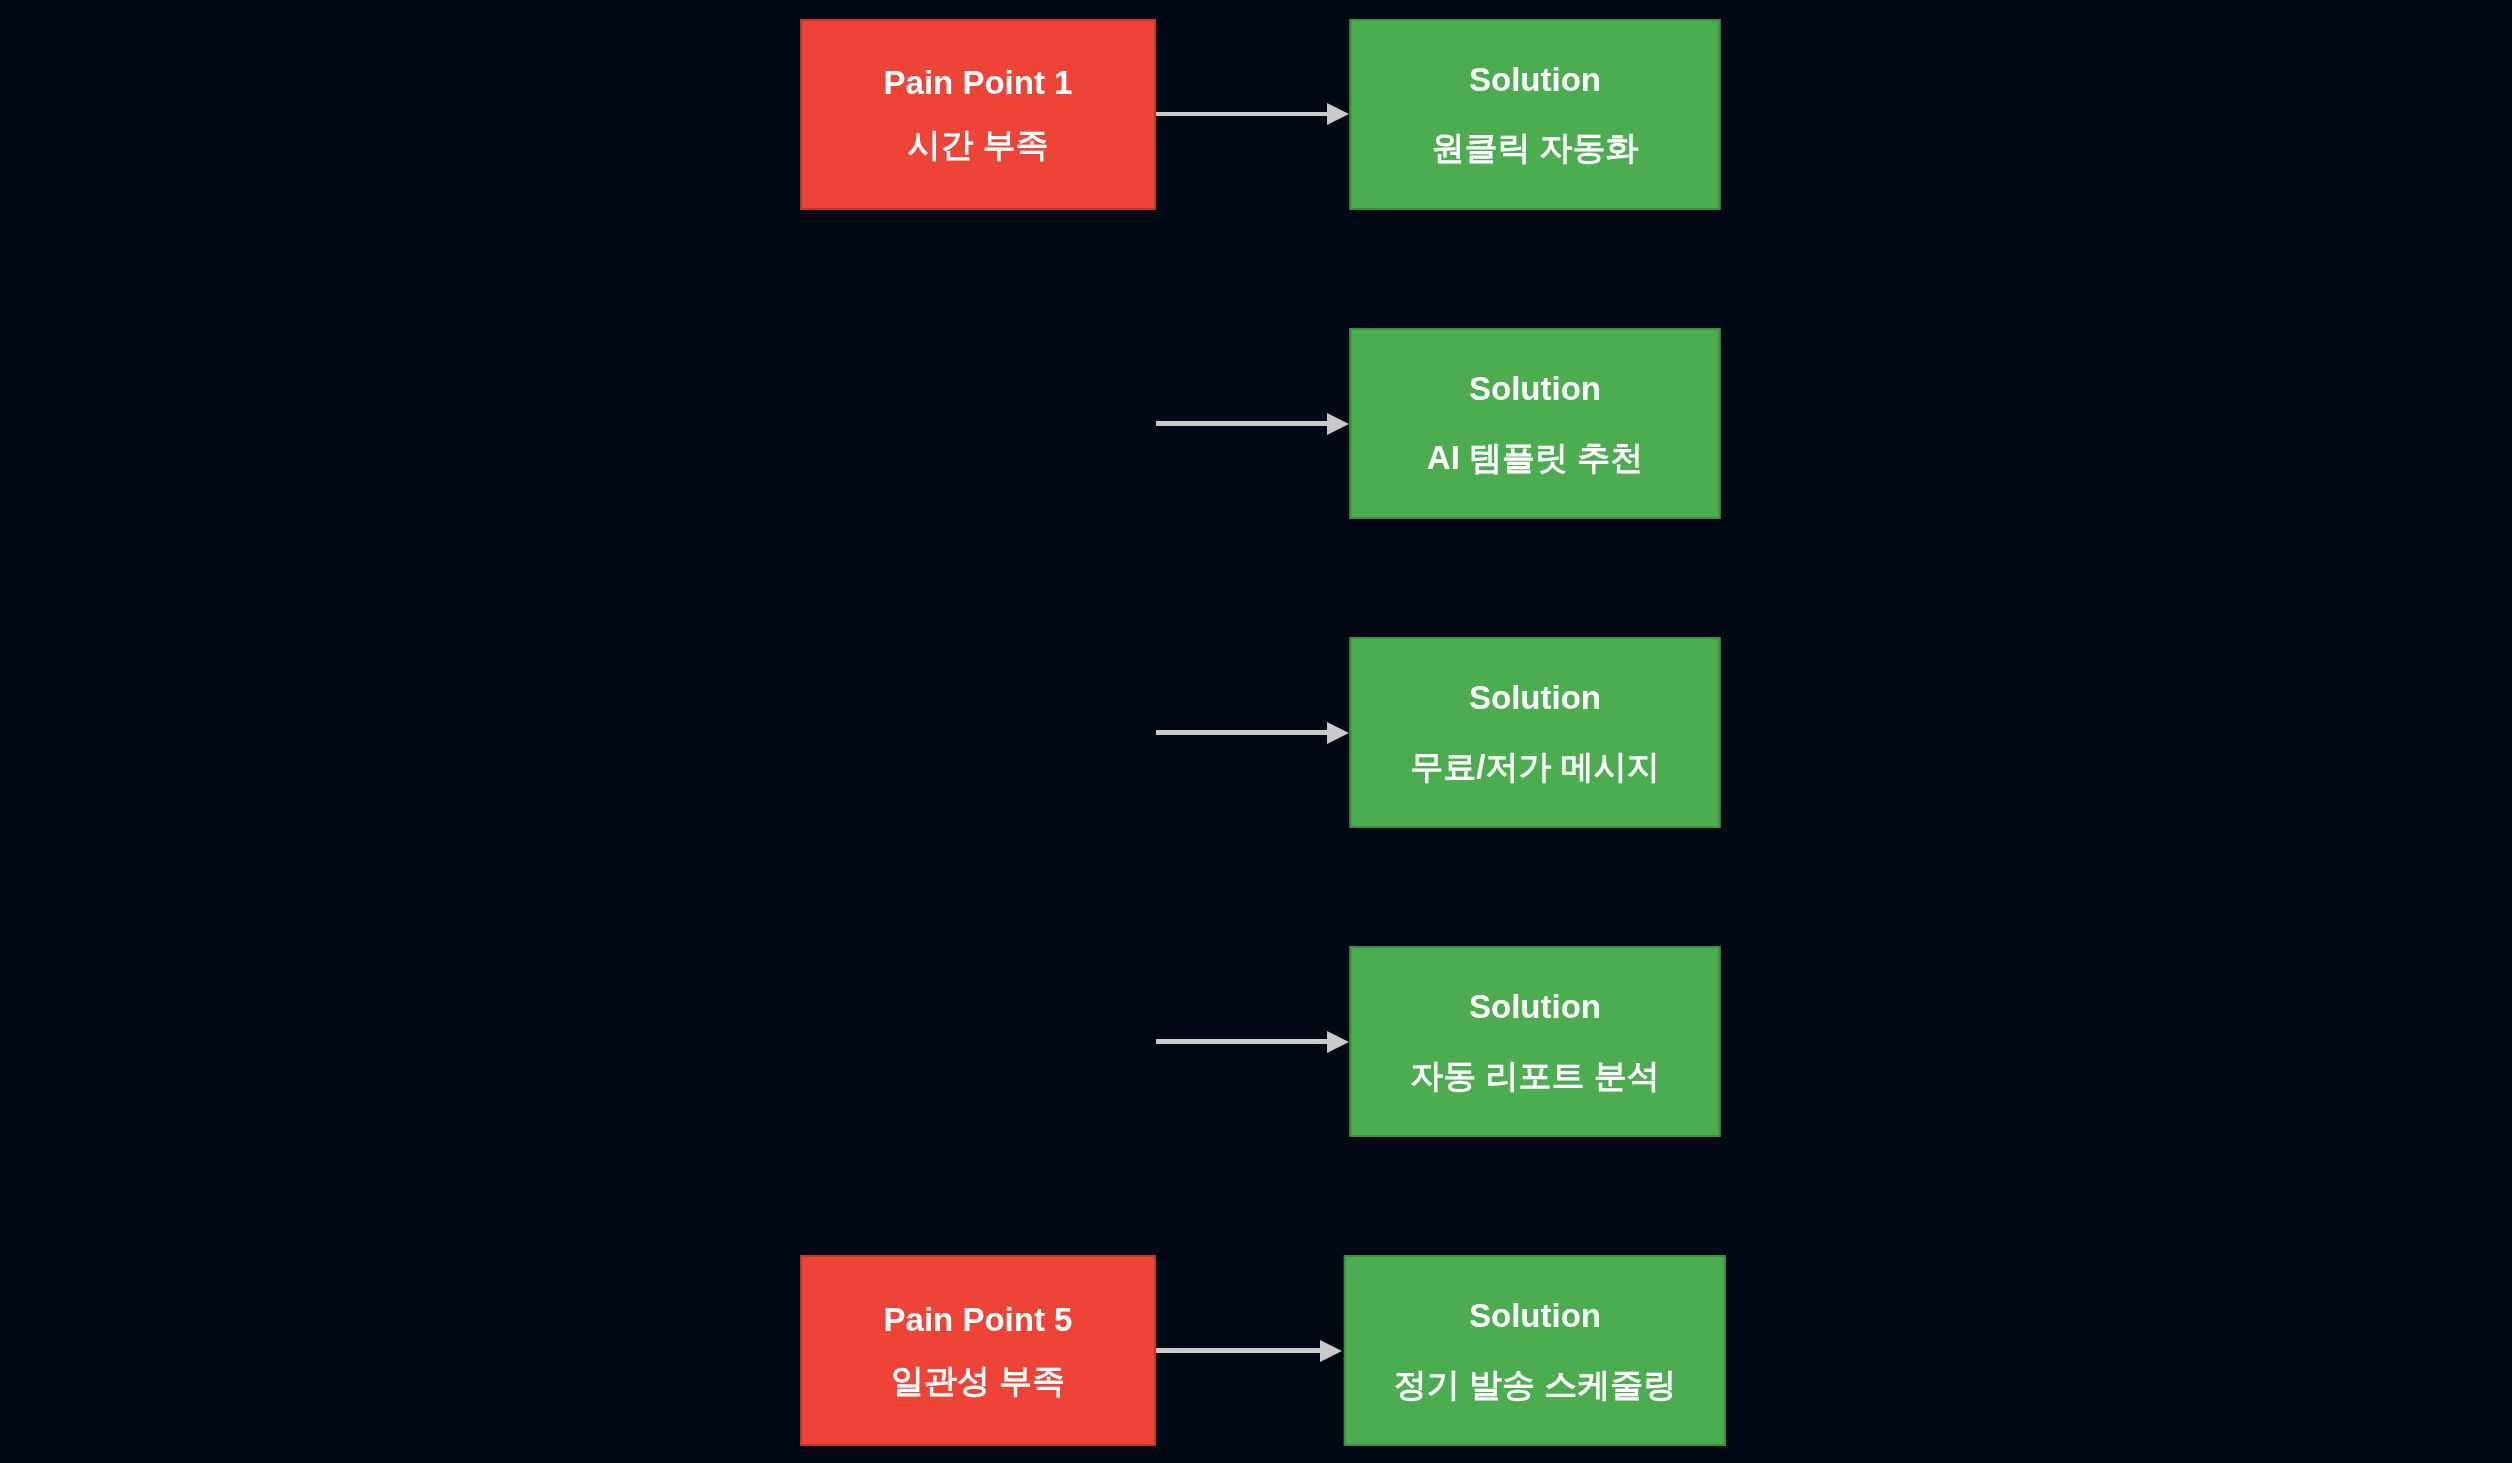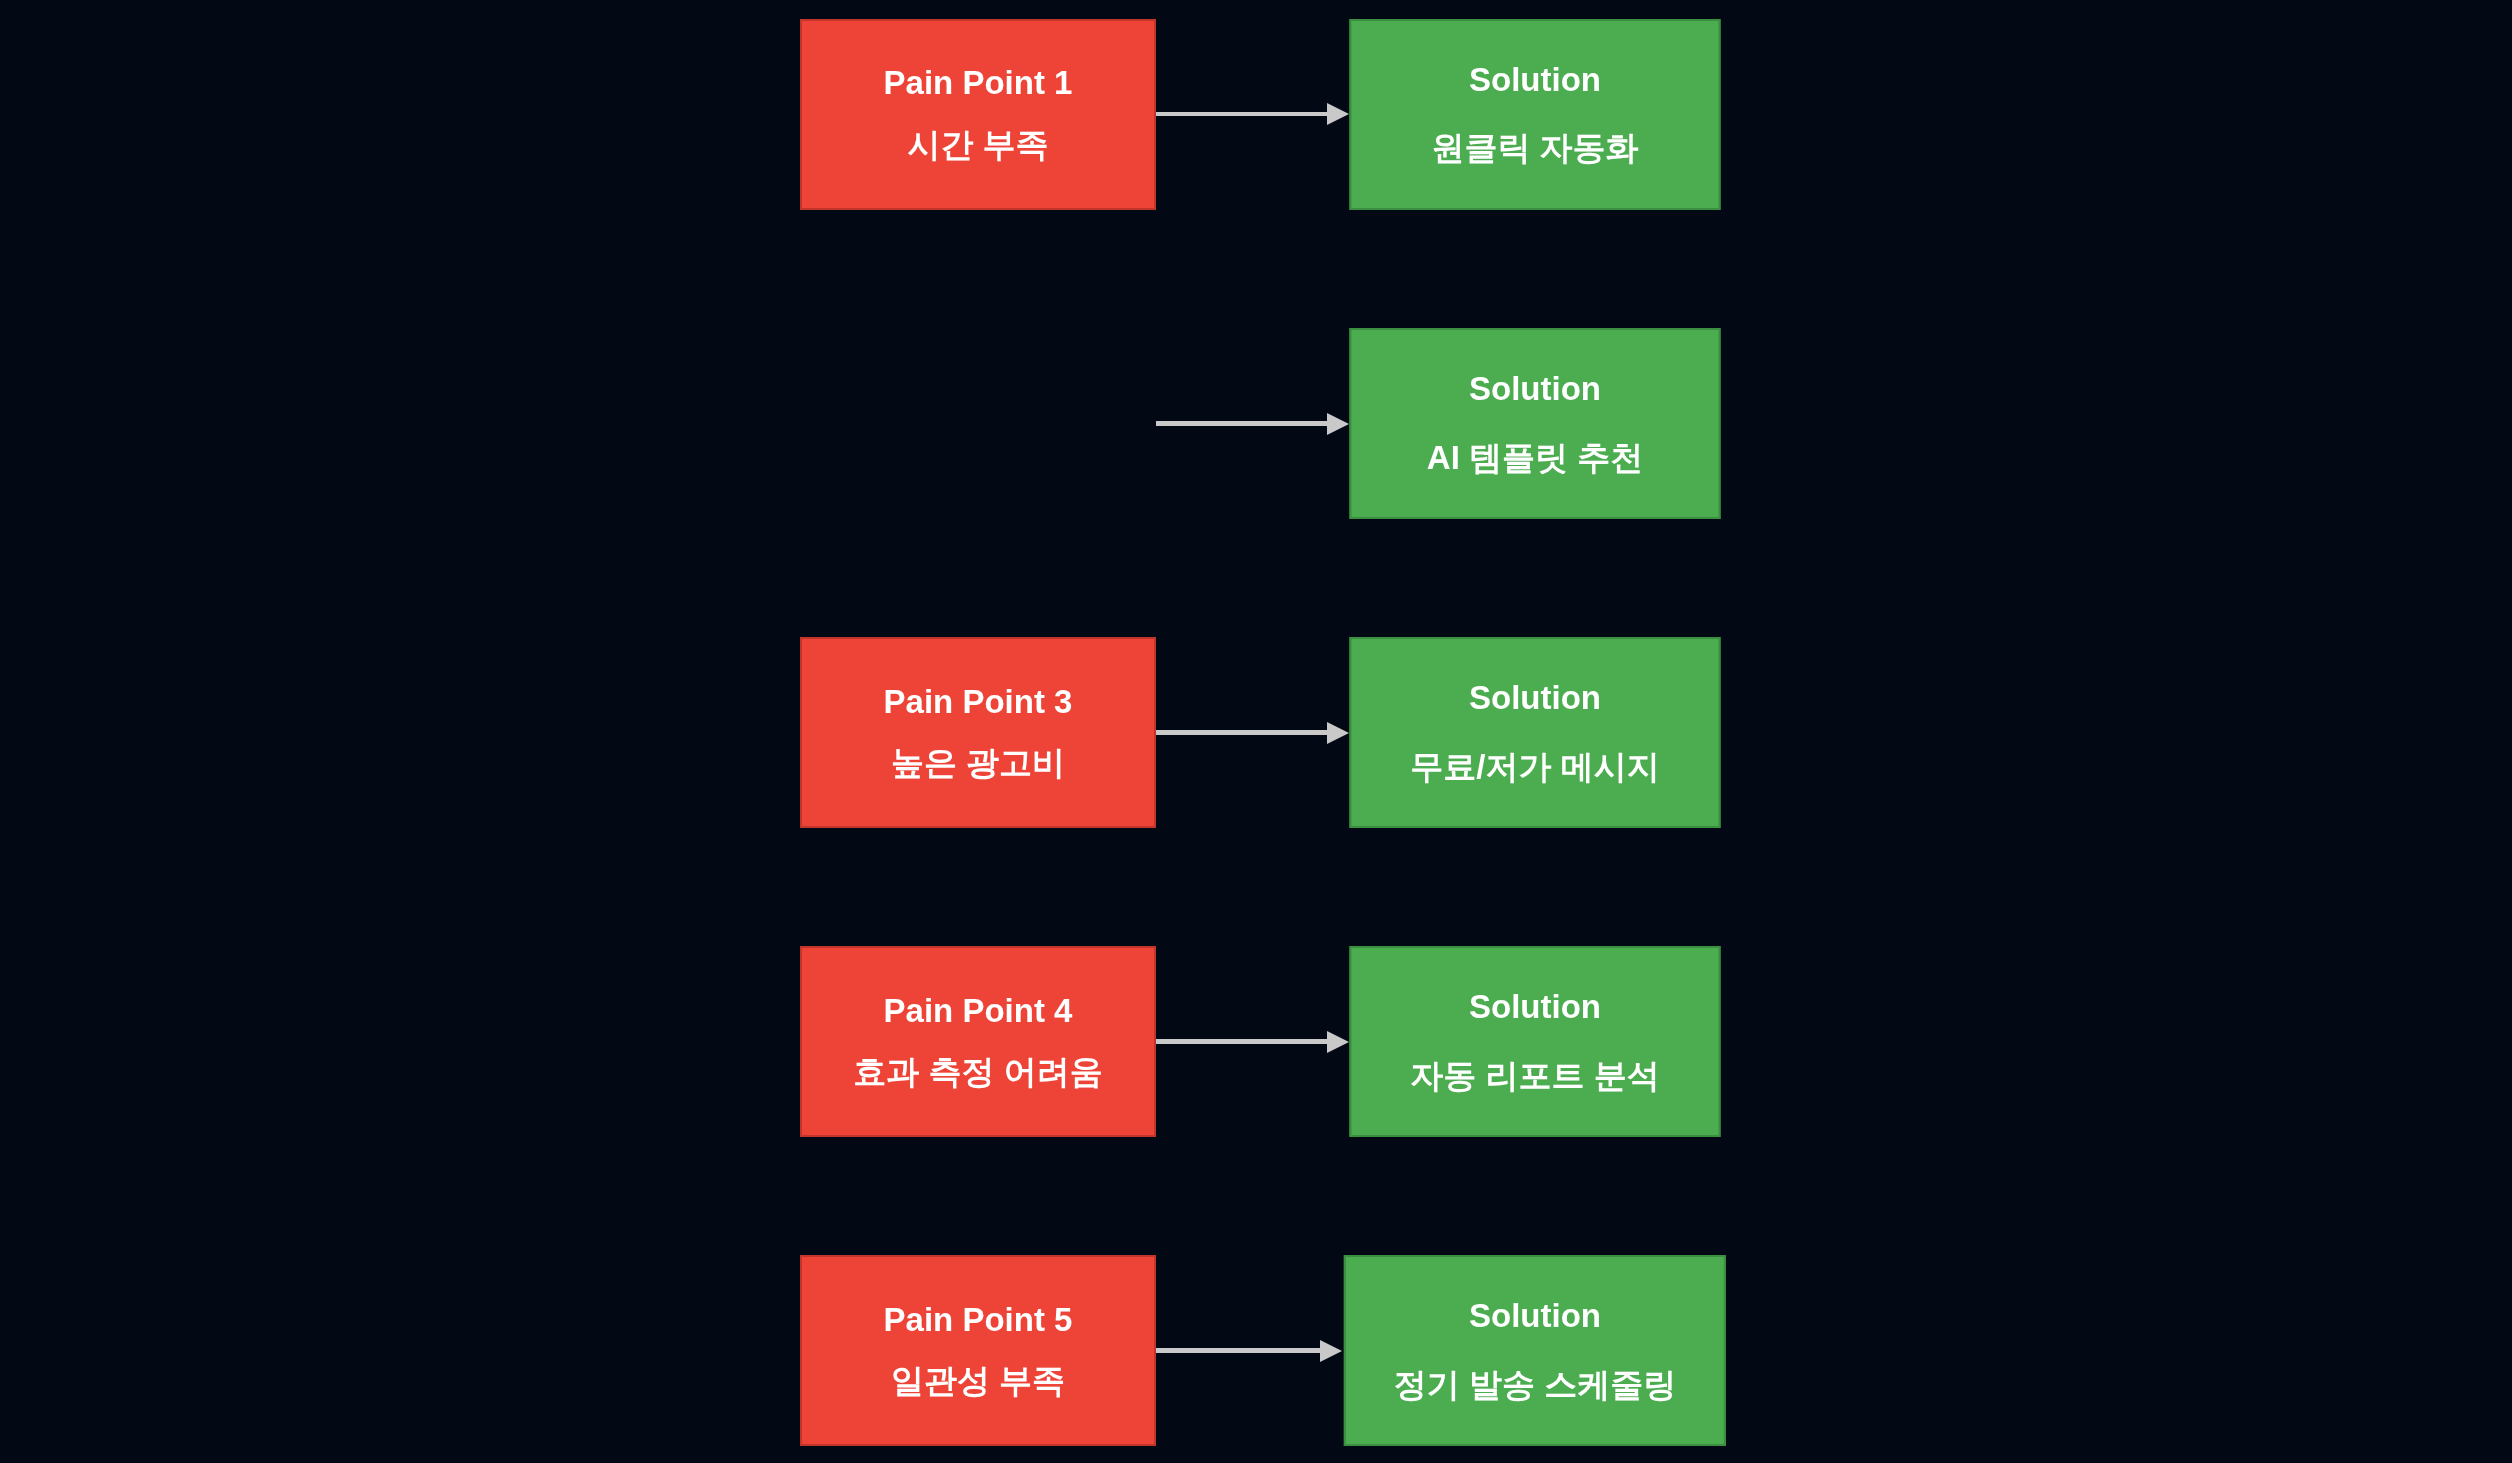--- a/index.html
+++ b/index.html
@@ -119,39 +119,31 @@
       <div class="arrow-line"></div>
       <div class="arrow-head"></div>
     </div>
     <div class="box solution">
       <div class="box-title">Solution</div>
       <div class="box-subtitle">AI 템플릿 추천</div>
     </div>
   </div>
 
   <div class="row row-3">
-    <div class="box pain">
-      <div class="box-title">Pain Point 3</div>
-      <div class="box-subtitle">높은 광고비</div>
-    </div>
     <div class="arrow" style="left: 1156px; width: 193px;">
       <div class="arrow-line"></div>
       <div class="arrow-head"></div>
     </div>
     <div class="box solution">
       <div class="box-title">Solution</div>
       <div class="box-subtitle">무료/저가 메시지</div>
     </div>
   </div>
 
   <div class="row row-4">
-    <div class="box pain">
-      <div class="box-title">Pain Point 4</div>
-      <div class="box-subtitle">효과 측정 어려움</div>
-    </div>
     <div class="arrow" style="left: 1156px; width: 193px;">
       <div class="arrow-line"></div>
       <div class="arrow-head"></div>
     </div>
     <div class="box solution">
       <div class="box-title">Solution</div>
       <div class="box-subtitle">자동 리포트 분석</div>
     </div>
   </div>
 

